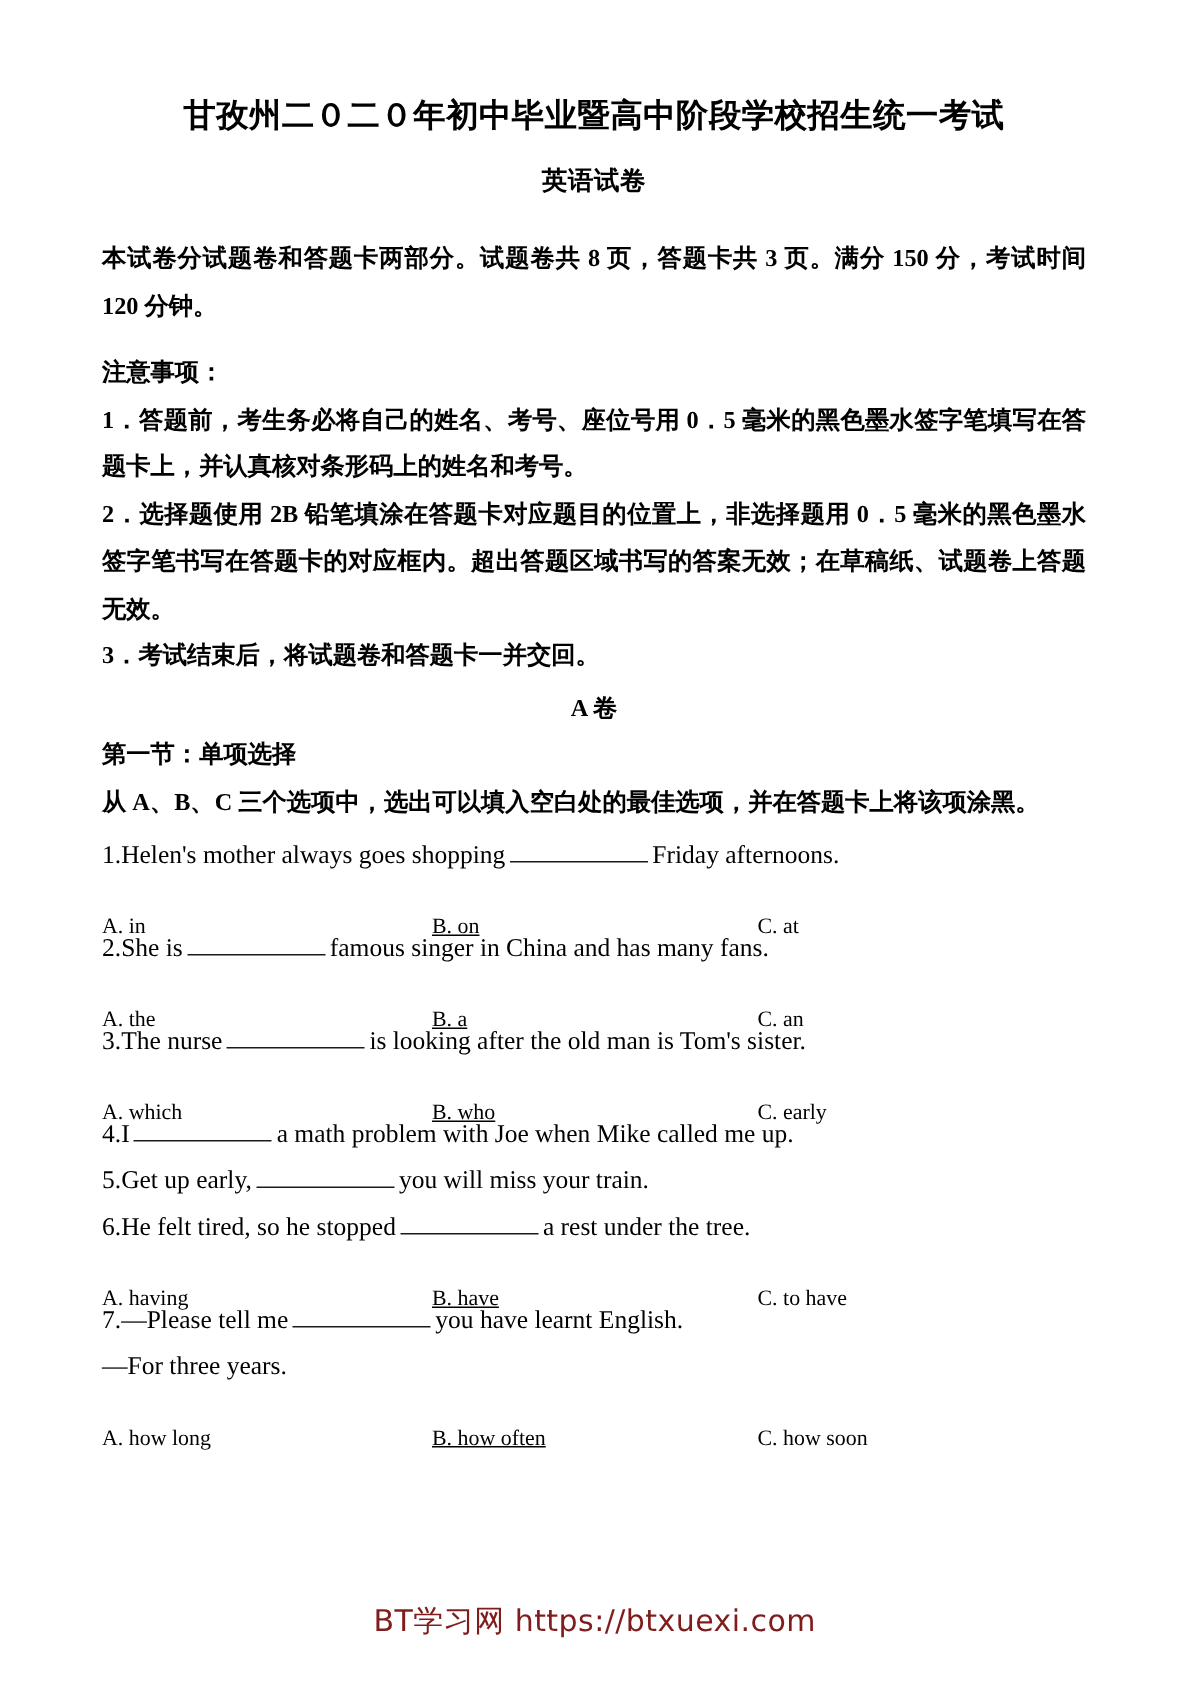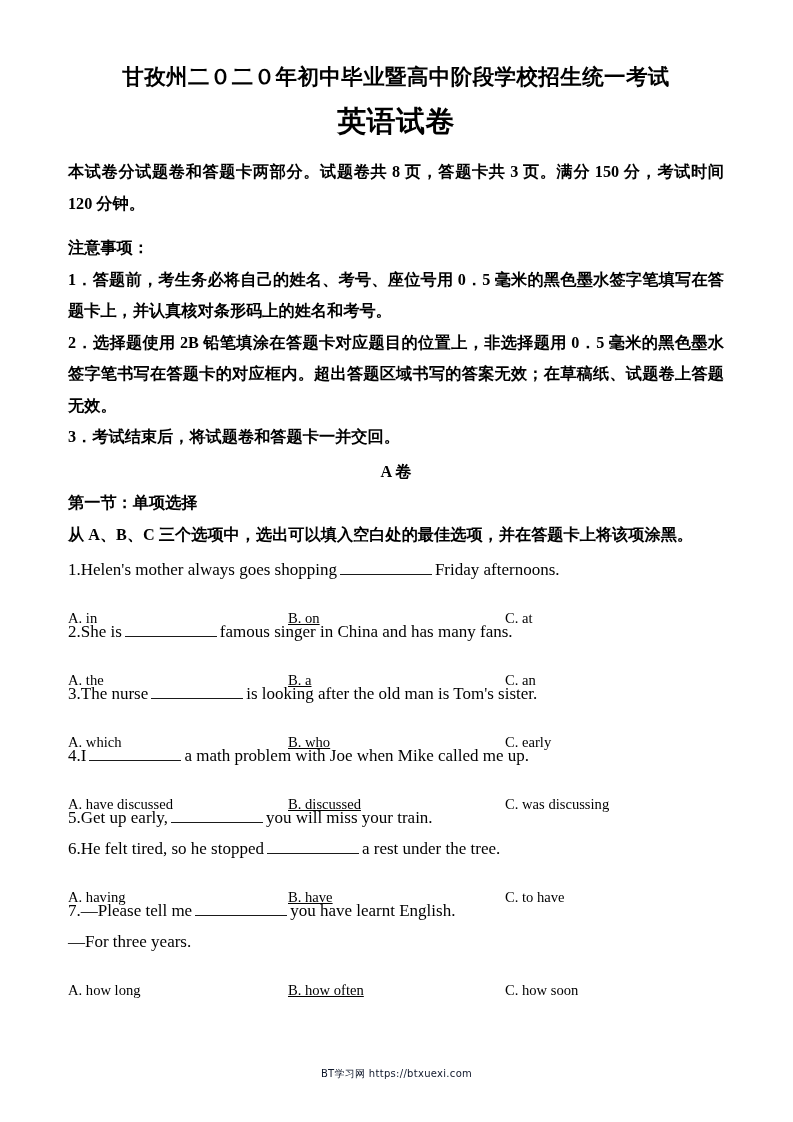--- a/index.html
+++ b/index.html
@@ -34,21 +34,21 @@
     text-align: center;
     font-weight: bold;
     font-size: 21.5px;
     line-height: 34px;
     letter-spacing: 0.4px;
     white-space: nowrap;
   }
   .doc-subtitle {
     text-align: center;
     font-weight: bold;
-    font-size: 29px;
+    font-size: 17px;
     line-height: 34px;
     margin-top: 10px;
     letter-spacing: 0.4px;
   }
 
   
   .cn-bold {
     font-weight: bold;
     font-size: 16.2px;
     line-height: 31.5px;
@@ -105,22 +105,22 @@
   }
 
   
   .watermark {
     position: absolute;
     left: 0;
     top: 1067px;
     width: 793px;
     text-align: center;
     font-family: "DejaVu Sans", "Liberation Sans", sans-serif;
-    font-size: 10px;
-    color: #0f172a;
+    font-size: 20px;
+    color: #7f1d1d;
     letter-spacing: 0.3px;
   }
 </style>
 </head>
 <body>
 
 <div class="page">
   <div class="content">
 
     <div class="doc-title">甘孜州二０二０年初中毕业暨高中阶段学校招生统一考试</div>
@@ -155,25 +155,20 @@
       </div>
 
       <div class="q-stem"><span>3.The nurse</span><span class="blank"></span><span>is looking after the old man is Tom's sister.</span></div>
       <div class="q-options">
         <span class="opt opt-a">A. which</span>
         <span class="opt opt-b">B. who</span>
         <span class="opt opt-c">C. early</span>
       </div>
 
       <div class="q-stem"><span>4.I</span><span class="blank"></span><span>a math problem with Joe when Mike called me up.</span></div>
-      <div class="q-options">
-        <span class="opt opt-a">A. have discussed</span>
-        <span class="opt opt-b">B. discussed</span>
-        <span class="opt opt-c">C. was discussing</span>
-      </div>
 
       <div class="q-stem"><span>5.Get up early,</span><span class="blank"></span><span>you will miss your train.</span></div>
 
       <div class="q-stem"><span>6.He felt tired, so he stopped</span><span class="blank"></span><span>a rest under the tree.</span></div>
       <div class="q-options">
         <span class="opt opt-a">A. having</span>
         <span class="opt opt-b">B. have</span>
         <span class="opt opt-c">C. to have</span>
       </div>
 

